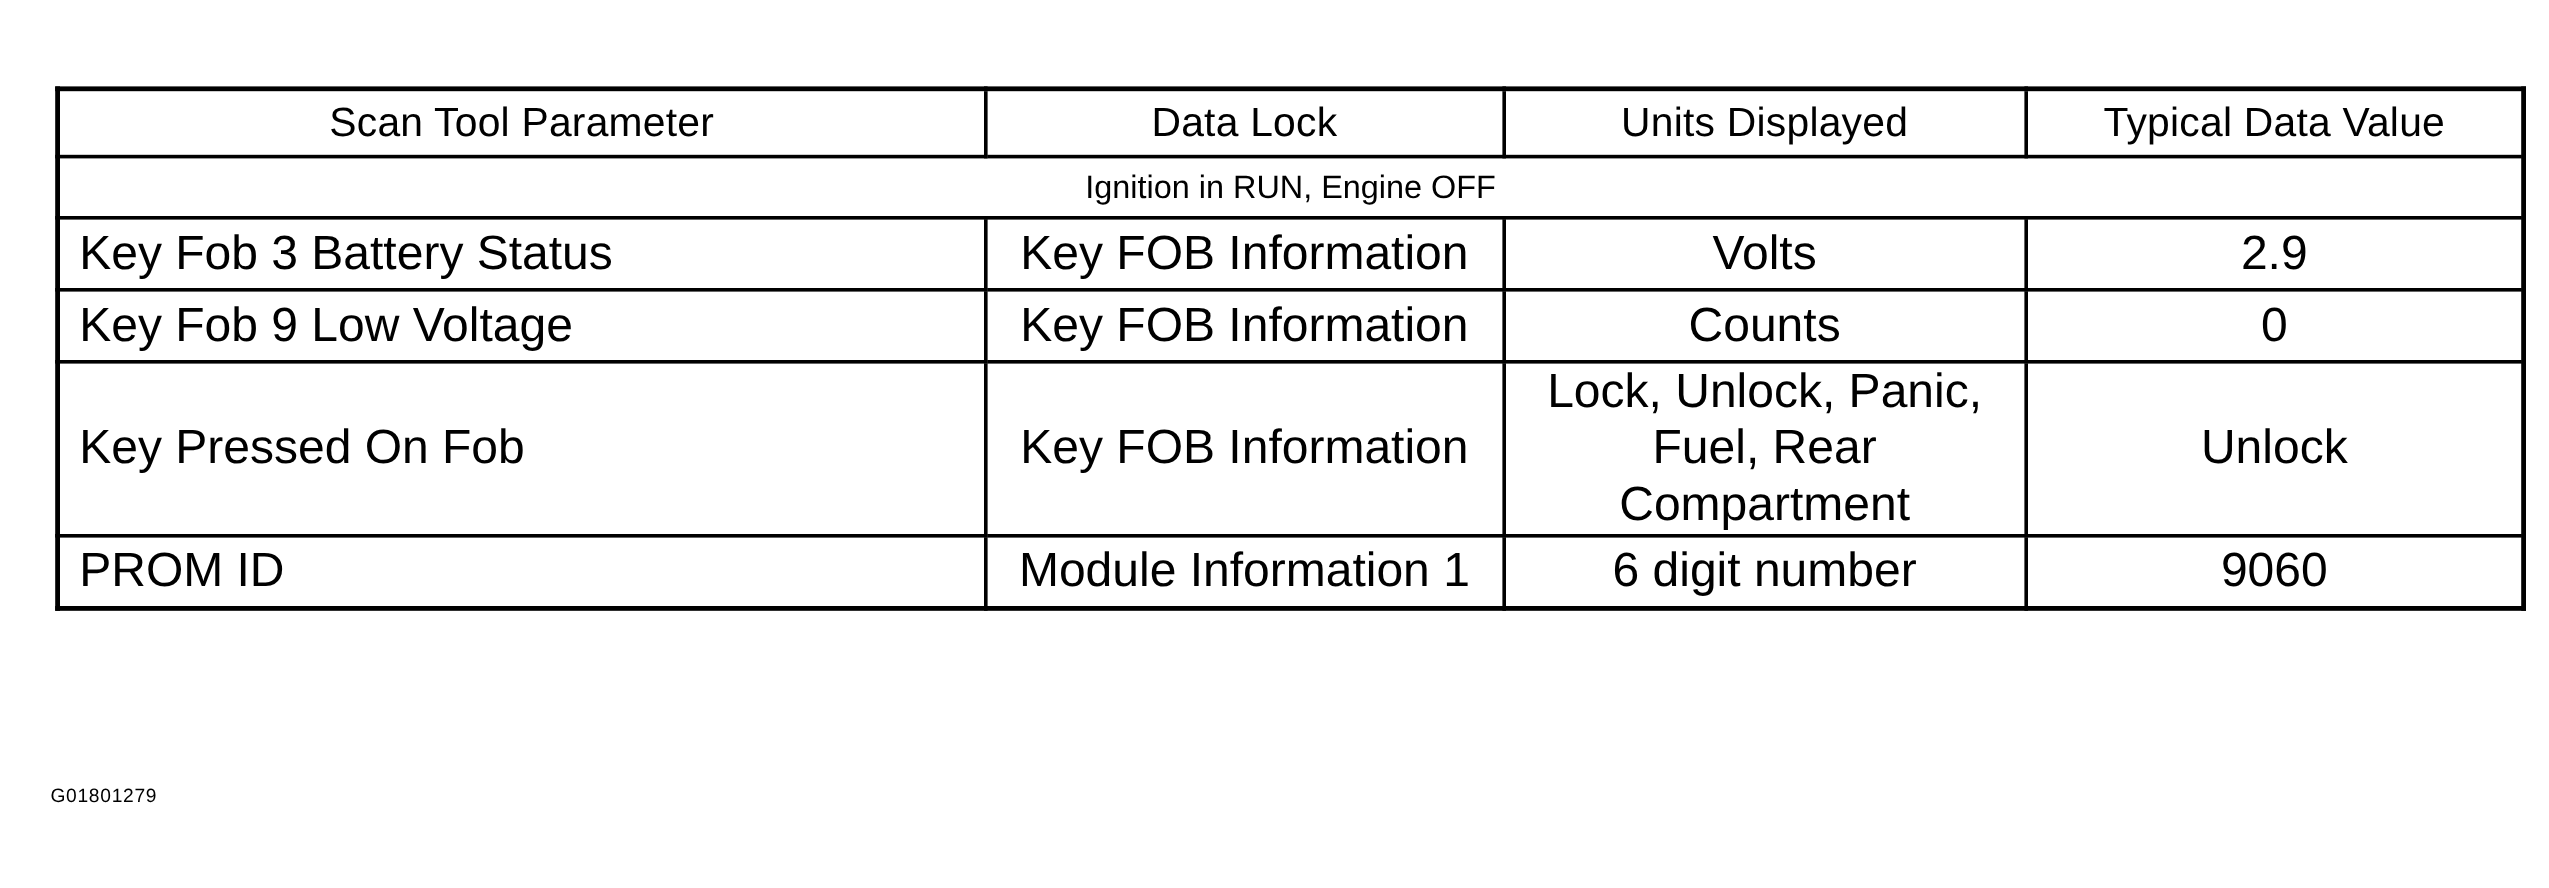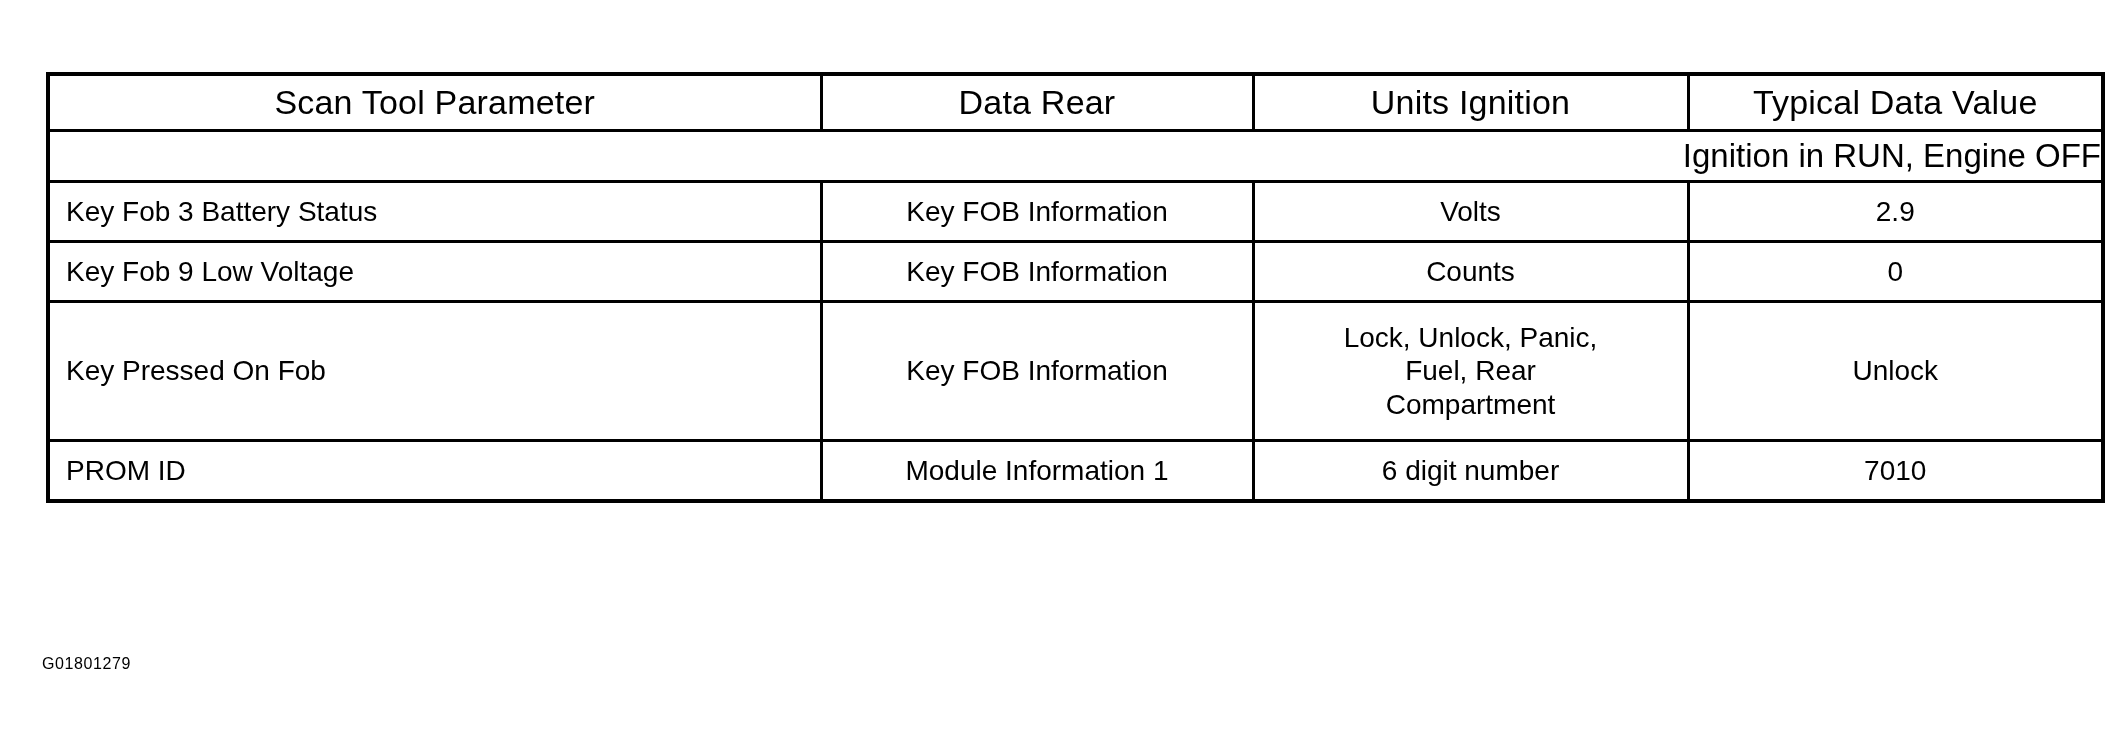--- a/index.html
+++ b/index.html
@@ -63,29 +63,29 @@
     text-align: center;
     font-weight: bold;
     font-size: 34px;
     letter-spacing: 0.2px;
     line-height: 1.05;
     padding: 0 6px;
   }
 
   .section-cell {
     height: 48px;
-    text-align: right;
+    text-align: center;
     font-weight: bold;
-    font-size: 33px;
+    font-size: 27px;
     line-height: 1.05;
     padding: 0 6px;
   }
 
   .cell {
-    font-size: 28px;
+    font-size: 40px;
     line-height: 1.18;
     padding: 0 6px;
   }
   .cell.left {
     text-align: left;
     padding-left: 16px;
   }
   .cell.center {
     text-align: center;
   }
@@ -118,22 +118,22 @@
     <table class="datatable">
       <colgroup>
         <col class="col-param">
         <col class="col-list">
         <col class="col-units">
         <col class="col-value">
       </colgroup>
       <thead>
         <tr>
           <th class="hdr-cell">Scan Tool Parameter</th>
-          <th class="hdr-cell">Data Rear</th>
-          <th class="hdr-cell">Units Ignition</th>
+          <th class="hdr-cell">Data Lock</th>
+          <th class="hdr-cell">Units Displayed</th>
           <th class="hdr-cell">Typical Data Value</th>
         </tr>
       </thead>
       <tbody>
         <tr>
           <td class="section-cell" colspan="4">Ignition in RUN, Engine OFF</td>
         </tr>
 
         <tr class="row-normal">
           <td class="cell left">Key Fob 3 Battery Status</td>
@@ -159,21 +159,21 @@
 Compartment</span>
             </td>
           <td class="cell center">Unlock</td>
         </tr>
 
 
         <tr class="row-normal">
           <td class="cell left">PROM ID</td>
           <td class="cell center">Module Information 1</td>
           <td class="cell center">6 digit number</td>
-          <td class="cell center">7010</td>
+          <td class="cell center">9060</td>
         </tr>
       </tbody>
     </table>
   </div>
 
   <div class="caption">G01801279</div>
 
 </div>
 
 </body></html>

